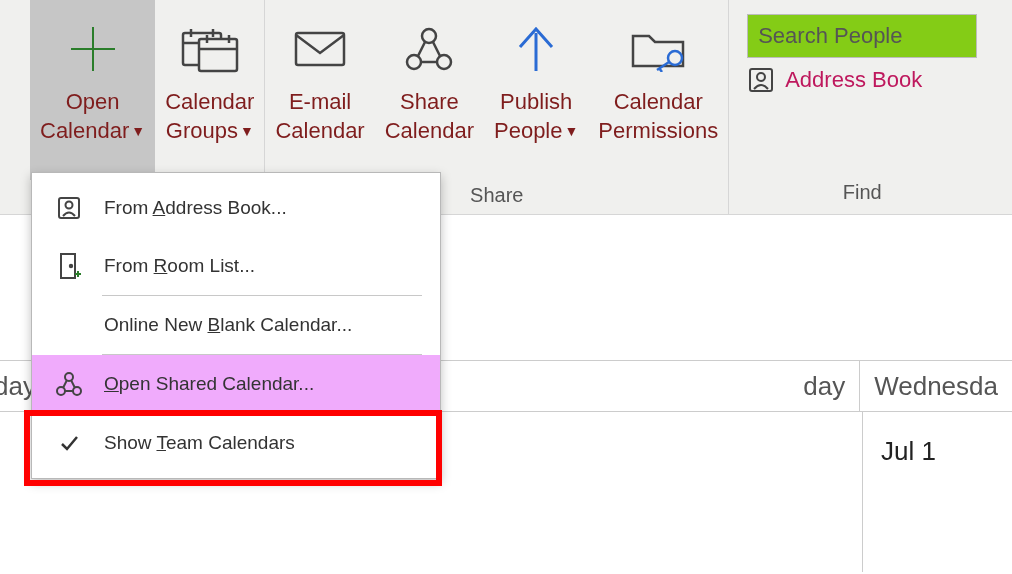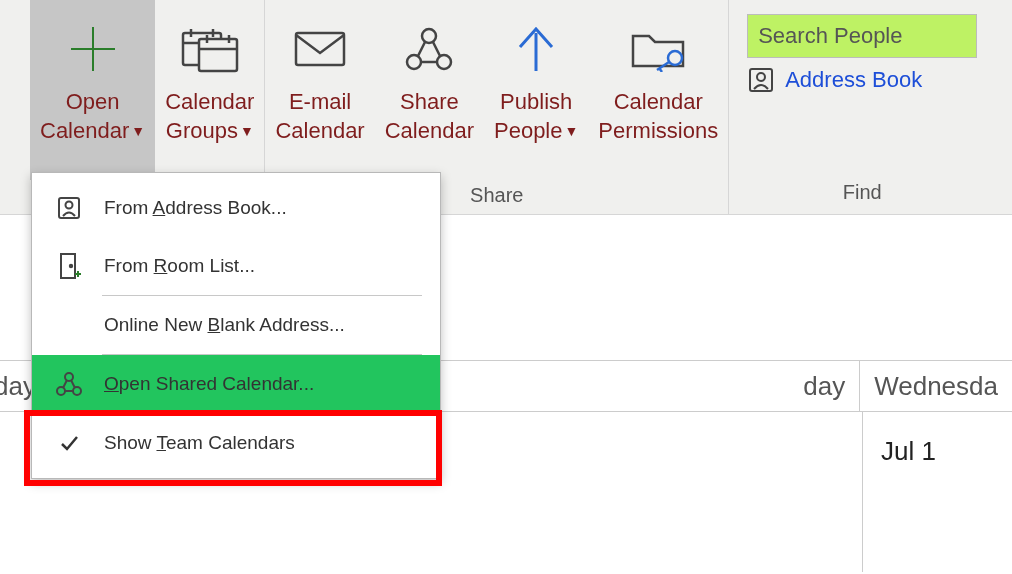--- a/index.html
+++ b/index.html
@@ -75,33 +75,33 @@
   .find-col {
     display: flex;
     flex-direction: column;
     padding: 14px 18px 0;
     gap: 8px;
   }
   .search-box {
     width: 230px;
     height: 44px;
     border: 1px solid #bcbcbc;
-    background: #bef264;
+    background: #84cc16;
     font-size: 22px;
     color: #555;
     padding: 2px 10px;
     display: flex;
     align-items: center;
   }
   .ab-row {
     display: flex;
     align-items: center;
     gap: 10px;
     font-size: 22px;
-    color: #1d4ed8;
+    color: #be185d;
   }
 
   
   .cal-header {
     position: absolute;
     left: -20px;
     top: 360px;
     right: 0;
     height: 52px;
     display: flex;
@@ -148,21 +148,21 @@
     text-align: right;
   }
   .menu-item {
     display: flex;
     align-items: center;
     height: 58px;
     padding: 0 10px 0 20px;
     gap: 18px;
   }
   .menu-item.highlight {
-    background: #22c55e;
+    background: #f0abfc;
   }
   .menu-item .mi-icon {
     width: 34px;
     display:flex;
     justify-content:center;
   }
   .menu-sep {
     border-top: 1px solid #c8c8c8;
     margin: 0 18px 0 70px;
   }
@@ -326,21 +326,21 @@
       </svg>
     </span>
     <span><span>From </span><span class="mnemonic">R</span><span>oom List...</span></span>
   </div>
 
 
   <div class="menu-sep"></div>
 
   <div class="menu-item">
     <span class="mi-icon"></span>
-    <span><span>Online New </span><span class="mnemonic">B</span><span>lank Address...</span></span>
+    <span><span>Online New </span><span class="mnemonic">B</span><span>lank Calendar...</span></span>
   </div>
 
   <div class="menu-sep"></div>
 
   <div class="menu-item highlight">
     <span class="mi-icon">
       <svg width="26" height="26" viewBox="0 0 26 26" fill="none" stroke="#444" stroke-width="2">
         <circle cx="13" cy="6" r="4"></circle>
         <circle cx="5" cy="20" r="4"></circle>
         <circle cx="21" cy="20" r="4"></circle>

